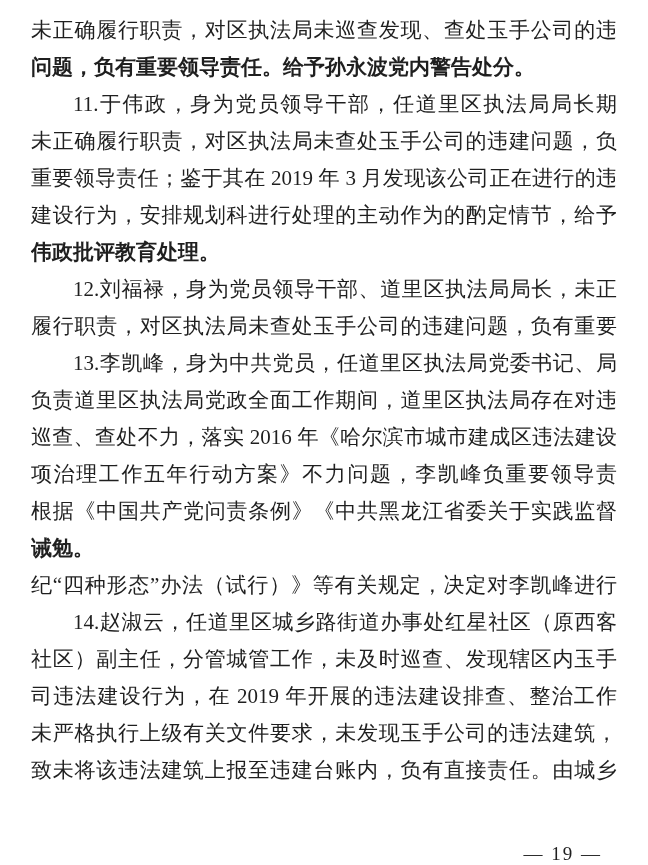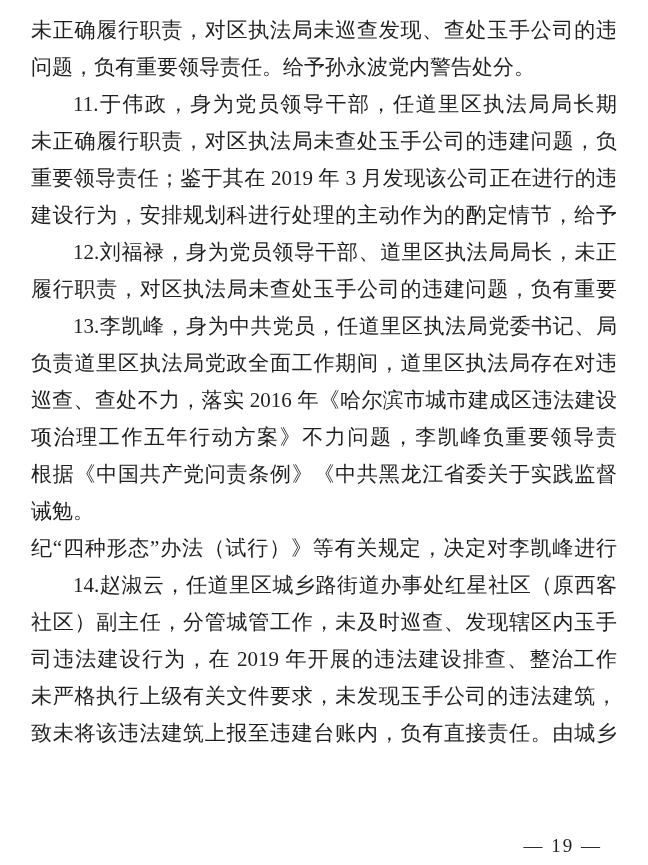--- a/index.html
+++ b/index.html
@@ -30,28 +30,29 @@
     font-size: 21px;
     line-height: 37px;
     height: 37px;
     overflow: hidden;
     text-align: justify;
     text-align-last: justify;
     white-space: normal;
   }
   .line.last {
     text-align-last: left;
+    font-weight: bold;
   }
   .line.indent {
     text-indent: 2em;
   }
   .footer {
     position: absolute;
     right: 46px;
-    bottom: 8px;
+    bottom: 0;
     font-size: 19px;
     line-height: 22px;
     letter-spacing: 2px;
     color: #1f1f1f;
   }
 </style>
 </head>
 <body>
 
 <div class="page">
@@ -60,20 +61,21 @@
     <div class="para">
       <div class="line">未正确履行职责，对区执法局未巡查发现、查处玉手公司的违法</div>
       <div class="line last">问题，负有重要领导责任。给予孙永波党内警告处分。</div>
     </div>
 
     <div class="para">
       <div class="line indent">11.于伟政，身为党员领导干部，任道里区执法局局长期间，</div>
       <div class="line">未正确履行职责，对区执法局未查处玉手公司的违建问题，负有</div>
       <div class="line">重要领导责任；鉴于其在 2019 年 3 月发现该公司正在进行的违法</div>
       <div class="line">建设行为，安排规划科进行处理的主动作为的酌定情节，给予于</div>
+      <div class="line last">伟政批评教育处理。</div>
     </div>
 
     <div class="para">
       <div class="line indent">12.刘福禄，身为党员领导干部、道里区执法局局长，未正确</div>
       <div class="line">履行职责，对区执法局未查处玉手公司的违建问题，负有重要领</div>
     </div>
 
     <div class="para">
       <div class="line indent">13.李凯峰，身为中共党员，任道里区执法局党委书记、局长，</div>
       <div class="line">负责道里区执法局党政全面工作期间，道里区执法局存在对违建</div>

